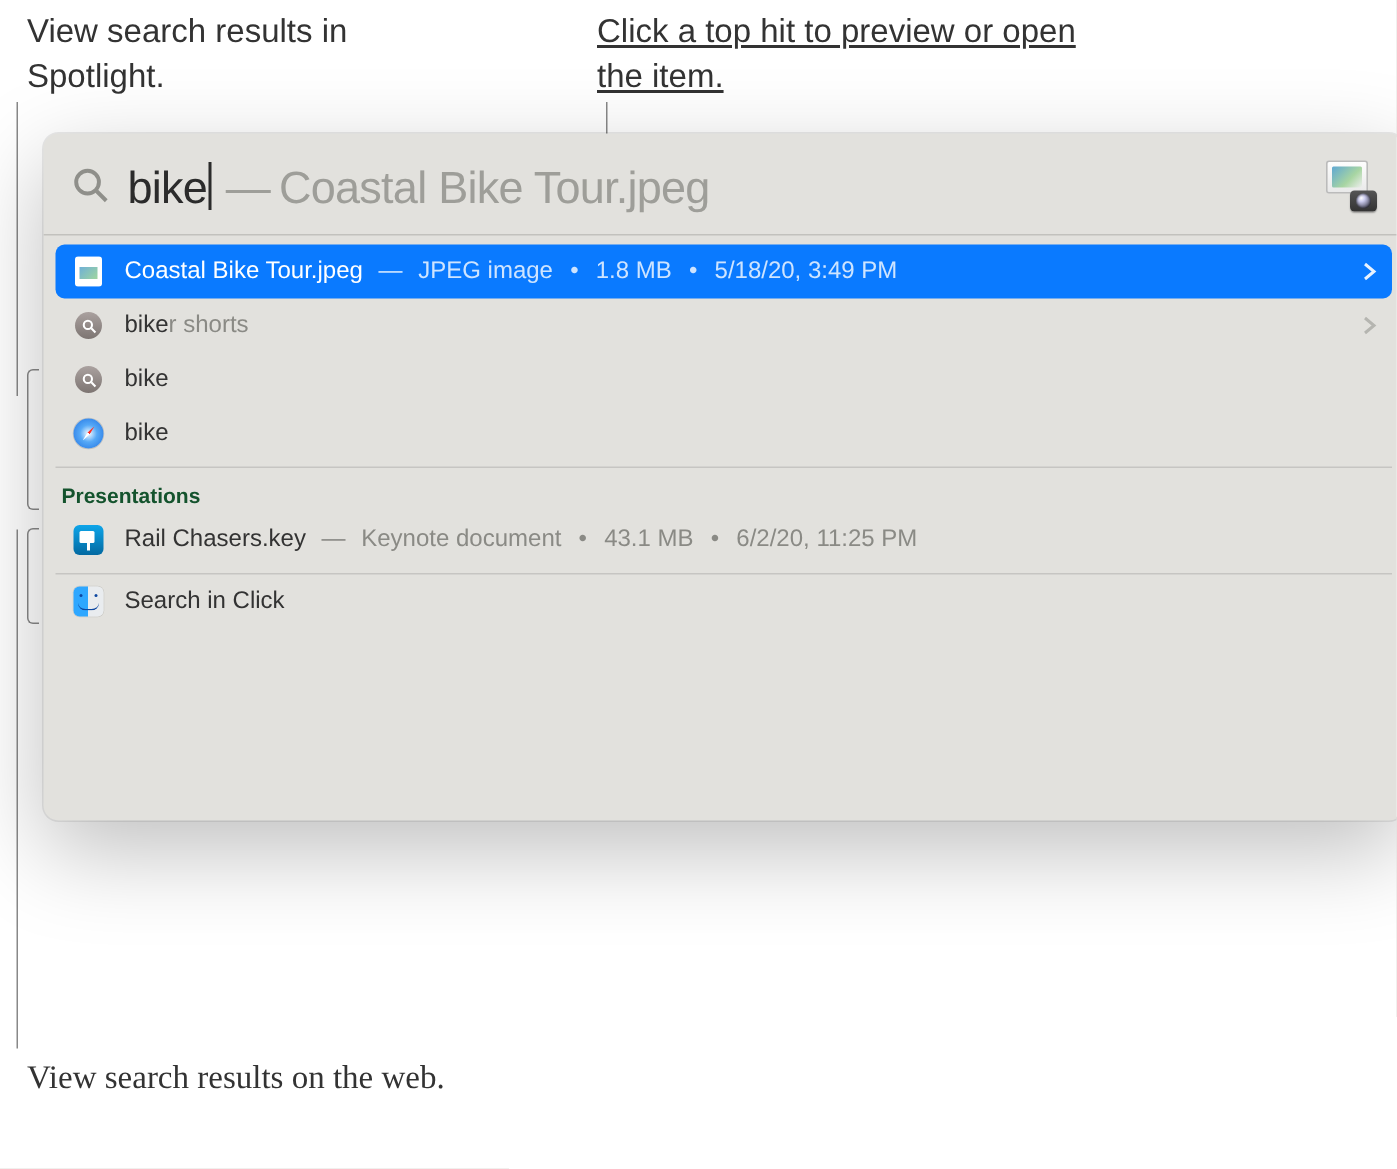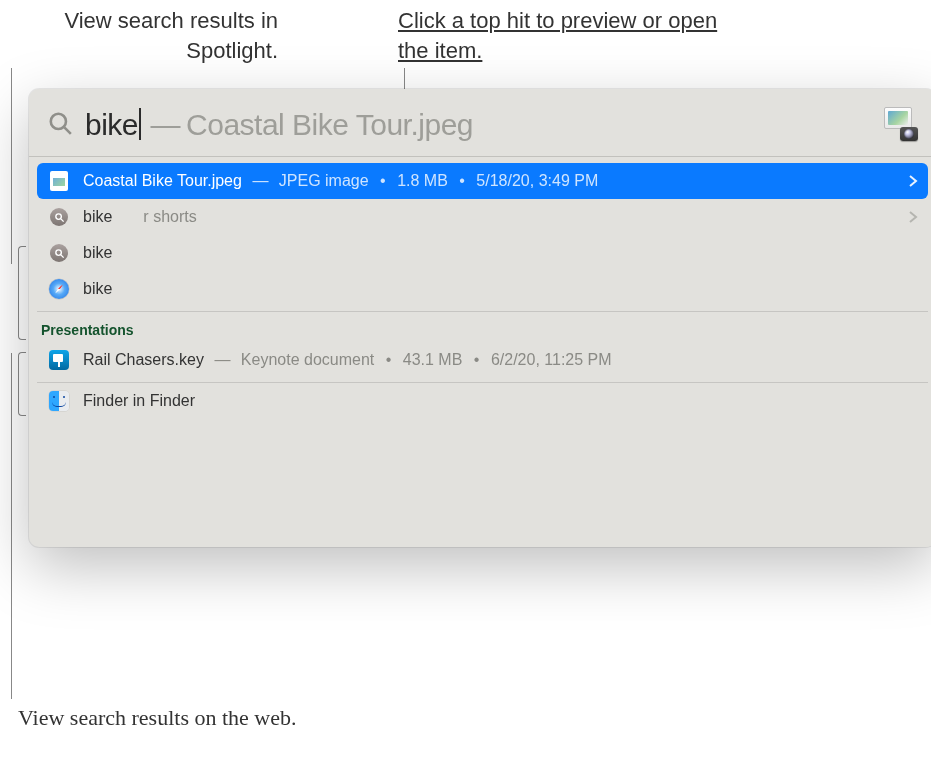--- a/index.html
+++ b/index.html
@@ -18,21 +18,20 @@
     .callout {
       position: absolute;
       font-size: 22px;
       color: #333;
       line-height: 1.35;
     }
     .callout-tl {
       top: 6px;
       left: 18px;
       width: 260px;
-      text-align: right;
     }
     .callout-tr {
       top: 6px;
       left: 398px;
       width: 320px;
       text-decoration: underline;
     }
     .callout-bl {
       top: 703px;
       left: 18px;
@@ -325,21 +324,20 @@
       color: rgba(255,255,255,0.9);
     }
     .chevron.dim {
       color: #b5b5b0;
     }
     .suggestion-typed {
       color: #333;
     }
     .suggestion-rest {
       color: #8a8a85;
-      margin-left: 31px;
     }
     .section-header {
       font-size: 14px;
       color: #14532d;
       font-weight: 600;
       padding: 10px 12px 4px 12px;
     }
     .divider {
       height: 1px;
       background: rgba(0,0,0,0.12);
@@ -469,18 +467,18 @@
   </div>
 
   <div class="divider"></div>
 
   <div class="results" style="padding-top:0">
     <div class="row">
       <span class="icon">
           <span class="finder-icon"></span>
         </span>
       <span class="name-text">
-        <span class="name-main">Finder in Finder</span>
+        <span class="name-main">Search in Click</span>
       </span>
     </div>
   </div>
 
 </div>
 
 </body></html>

